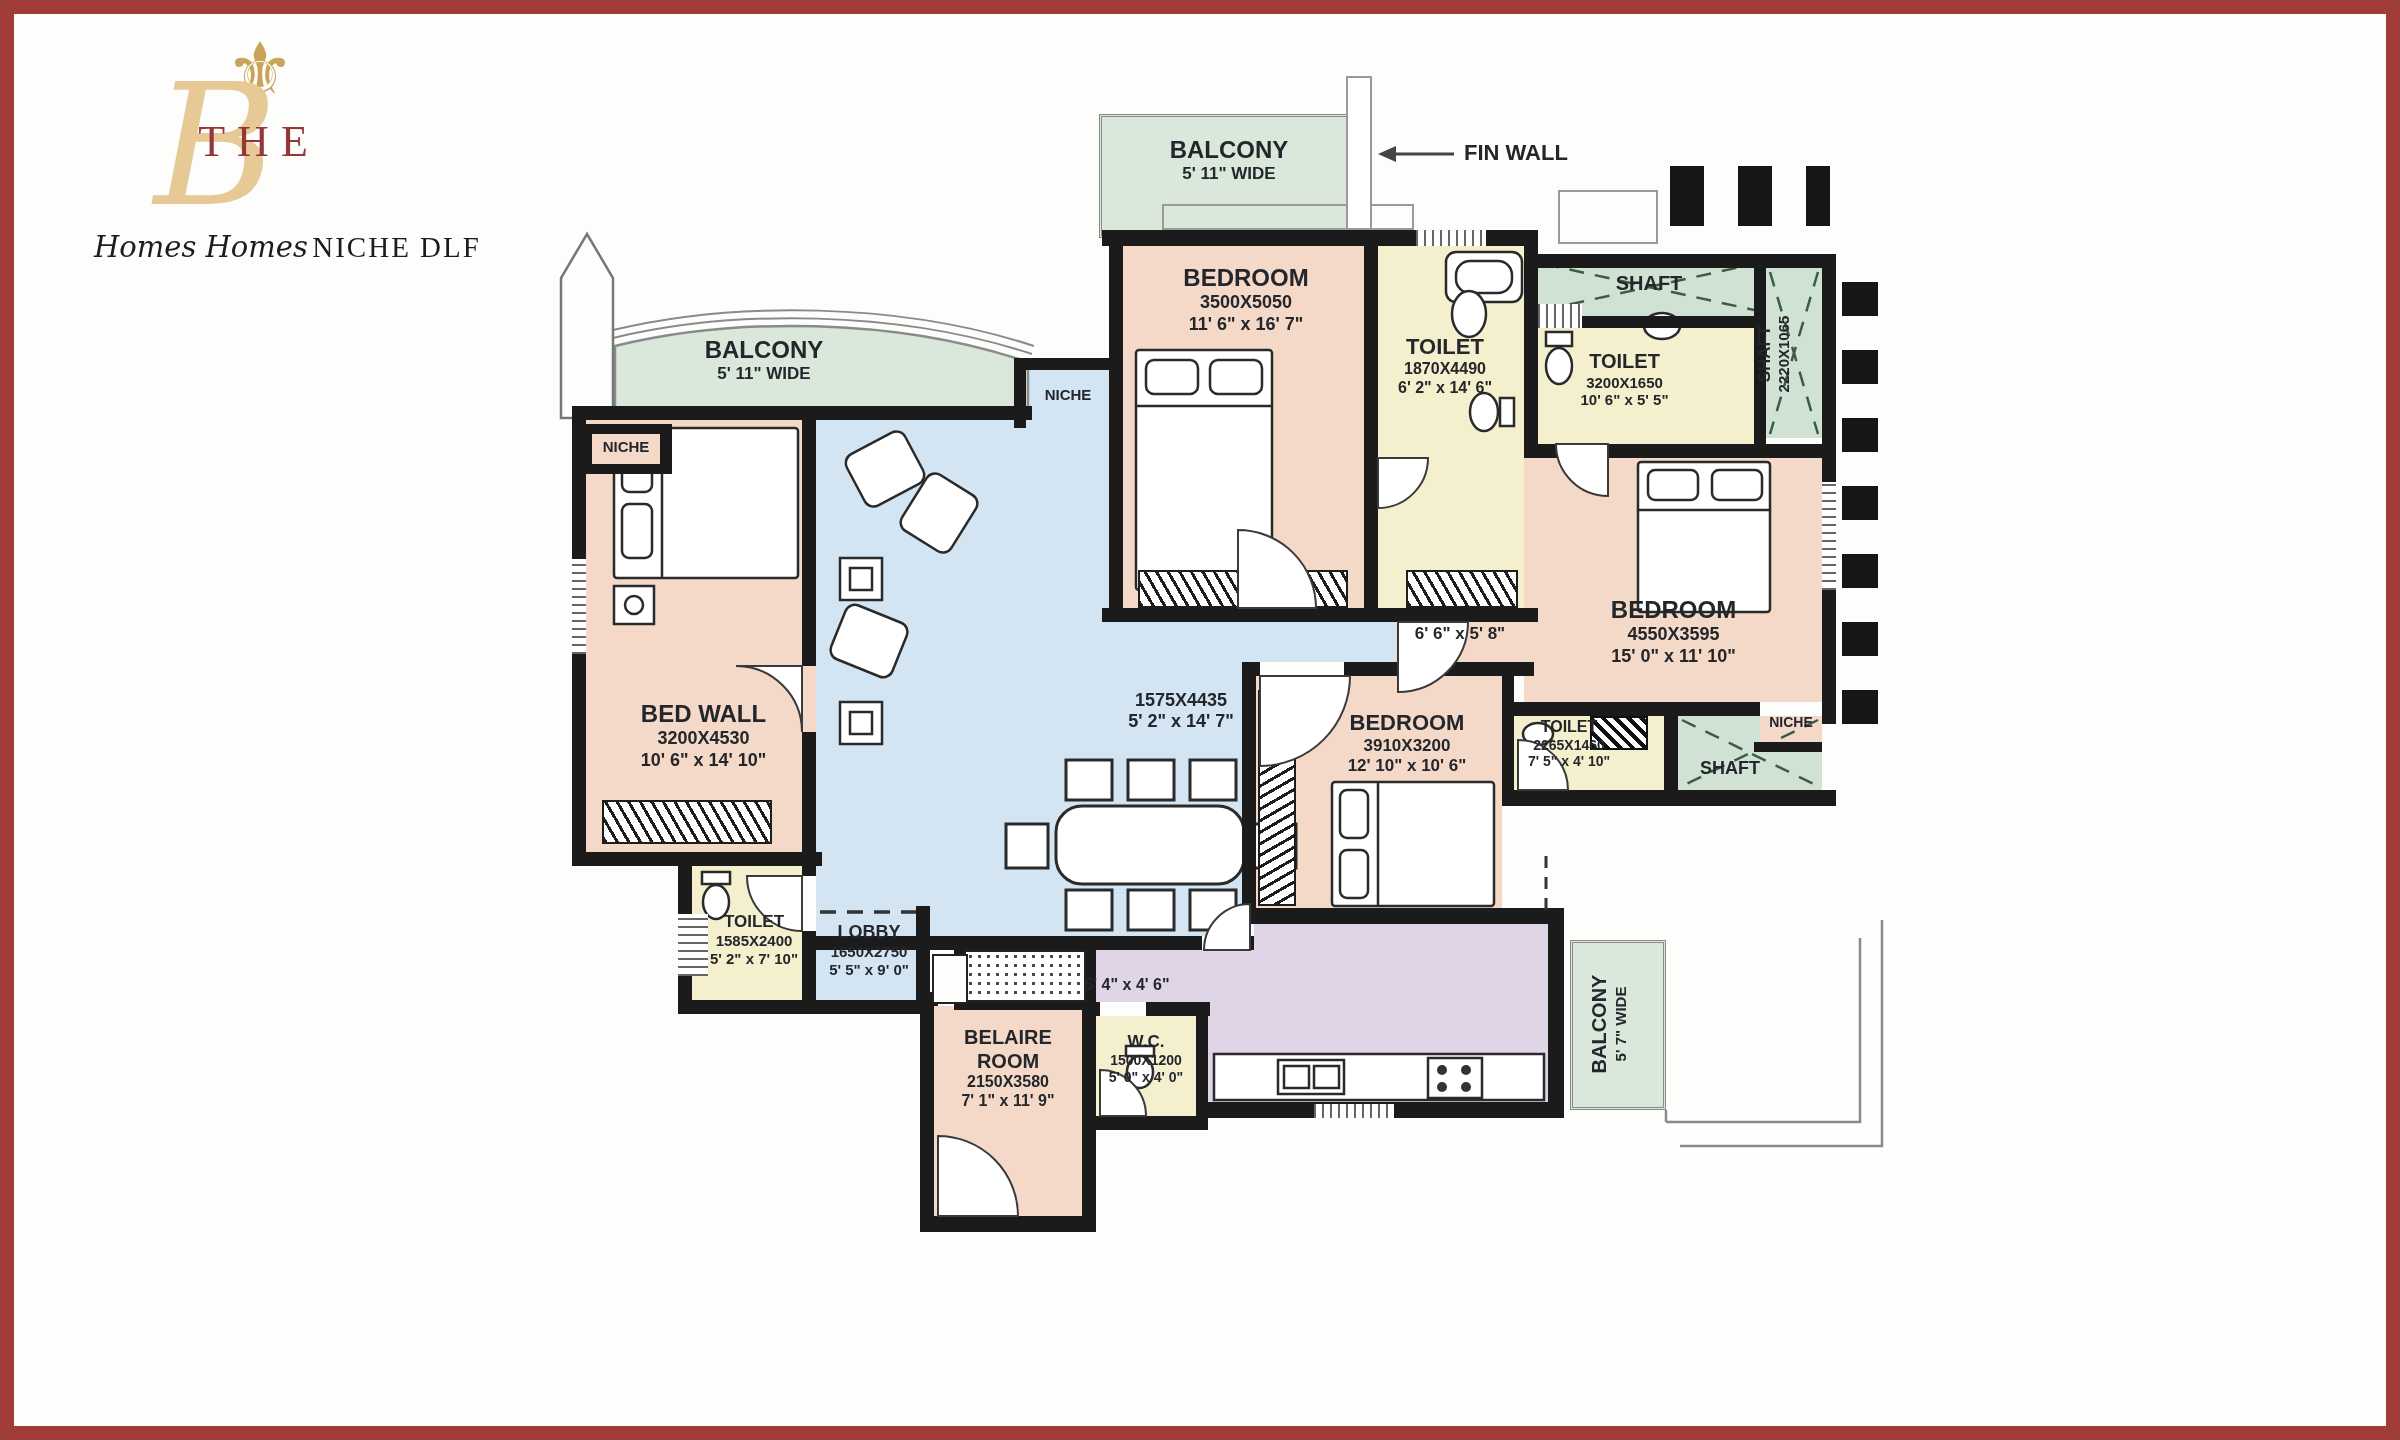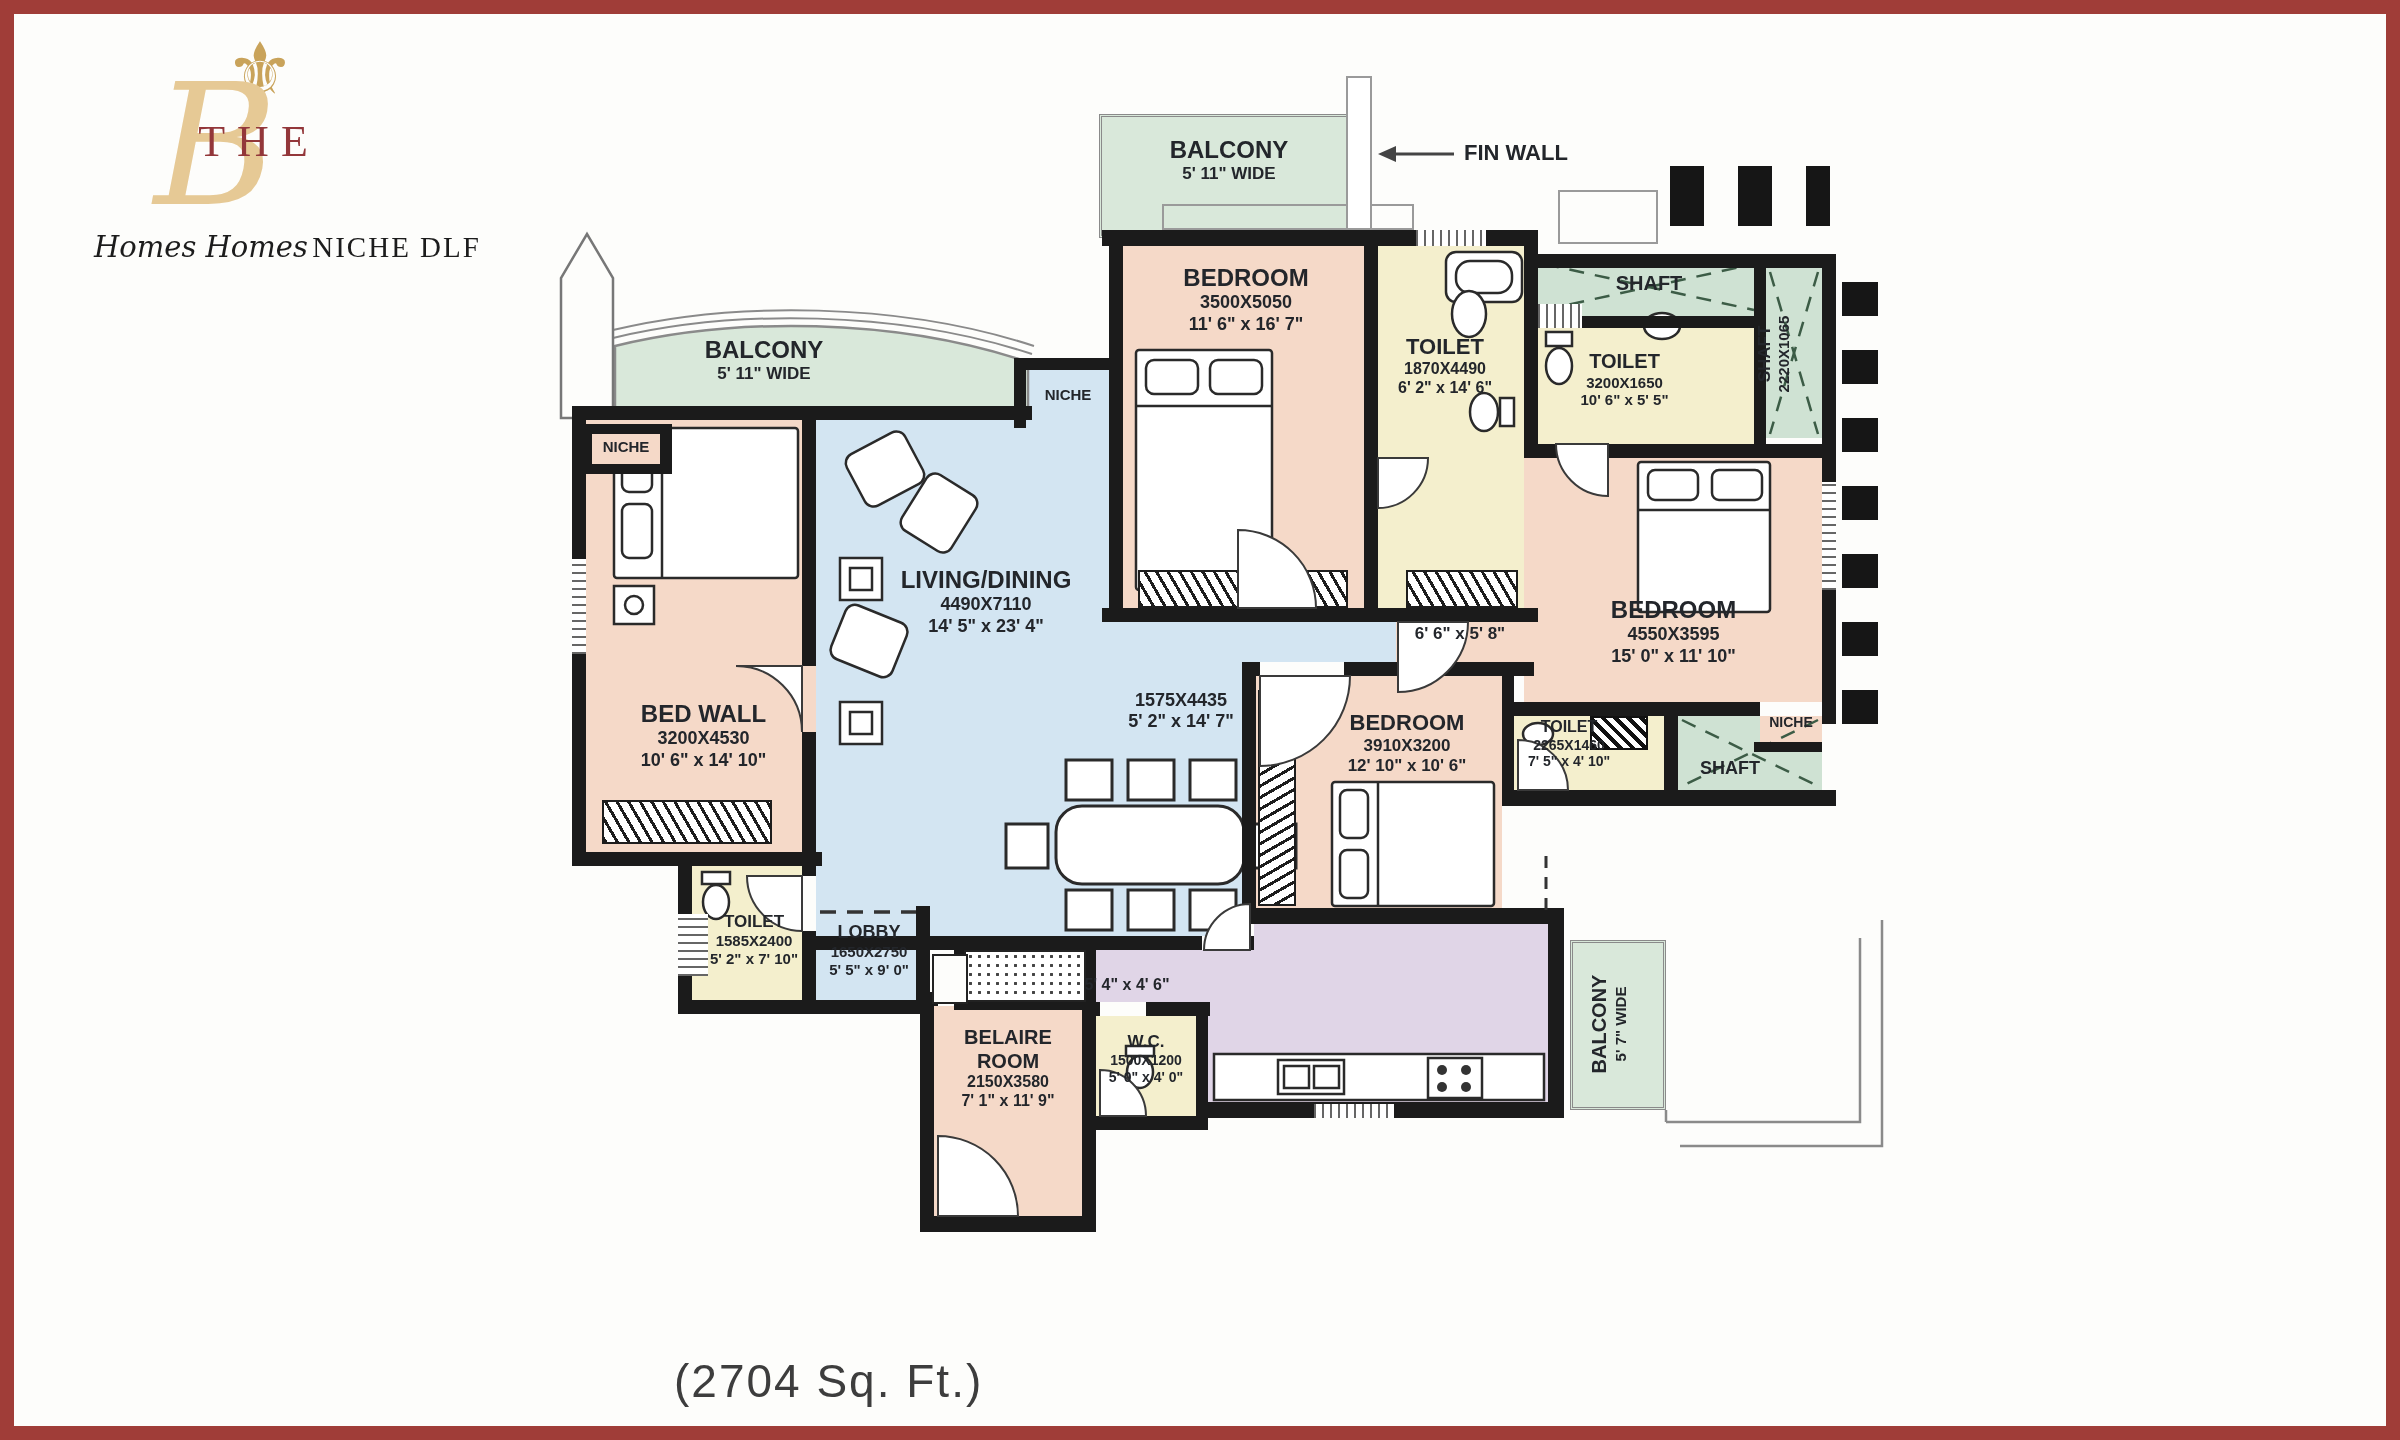--- a/index.html
+++ b/index.html
@@ -336,25 +336,20 @@
   <div class="lbl" style="left:650px;top:322px;width:200px;">
     <span class="nm sz24">BALCONY</span>
     <span class="dm sz17">5' 11" WIDE</span>
   </div>
   <div class="lbl" style="left:578px;top:424px;width:68px;">
     <span class="nm sz15">NICHE</span>
   </div>
   <div class="lbl" style="left:1014px;top:372px;width:80px;">
     <span class="nm sz15">NICHE</span>
   </div>
-  <div class="lbl" style="left:852px;top:552px;width:240px;">
-    <span class="nm sz24">LIVING/DINING</span>
-    <span class="dm sz18">4490X7110</span>
-    <span class="dm sz18">14' 5" x 23' 4"</span>
-  </div>
   <div class="lbl" style="left:1092px;top:676px;width:150px;">
     <span class="dm sz18">1575X4435</span>
     <span class="dm sz18">5' 2" x 14' 7"</span>
   </div>
   <div class="lbl" style="left:592px;top:686px;width:195px;">
     <span class="nm sz24">BED WALL</span>
     <span class="dm sz18">3200X4530</span>
     <span class="dm sz18">10' 6" x 14' 10"</span>
   </div>
   <div class="lbl" style="left:1386px;top:610px;width:120px;">
@@ -398,14 +393,13 @@
     <span class="dm sz14">5' 0" x 4' 0"</span>
   </div>
   <div class="lbl" style="left:1048px;top:962px;width:130px;">
     <span class="dm sz16">5' 4" x 4' 6"</span>
   </div>
   <div class="lbl rot" style="left:1524px;top:980px;width:160px;height:60px;">
     <span class="nm sz20">BALCONY</span>
     <span class="dm sz15">5' 7" WIDE</span>
   </div>
 
-  <div id="areaText">(2704 Sq. Ft.)</div>
 </div>
 
 </body></html>

